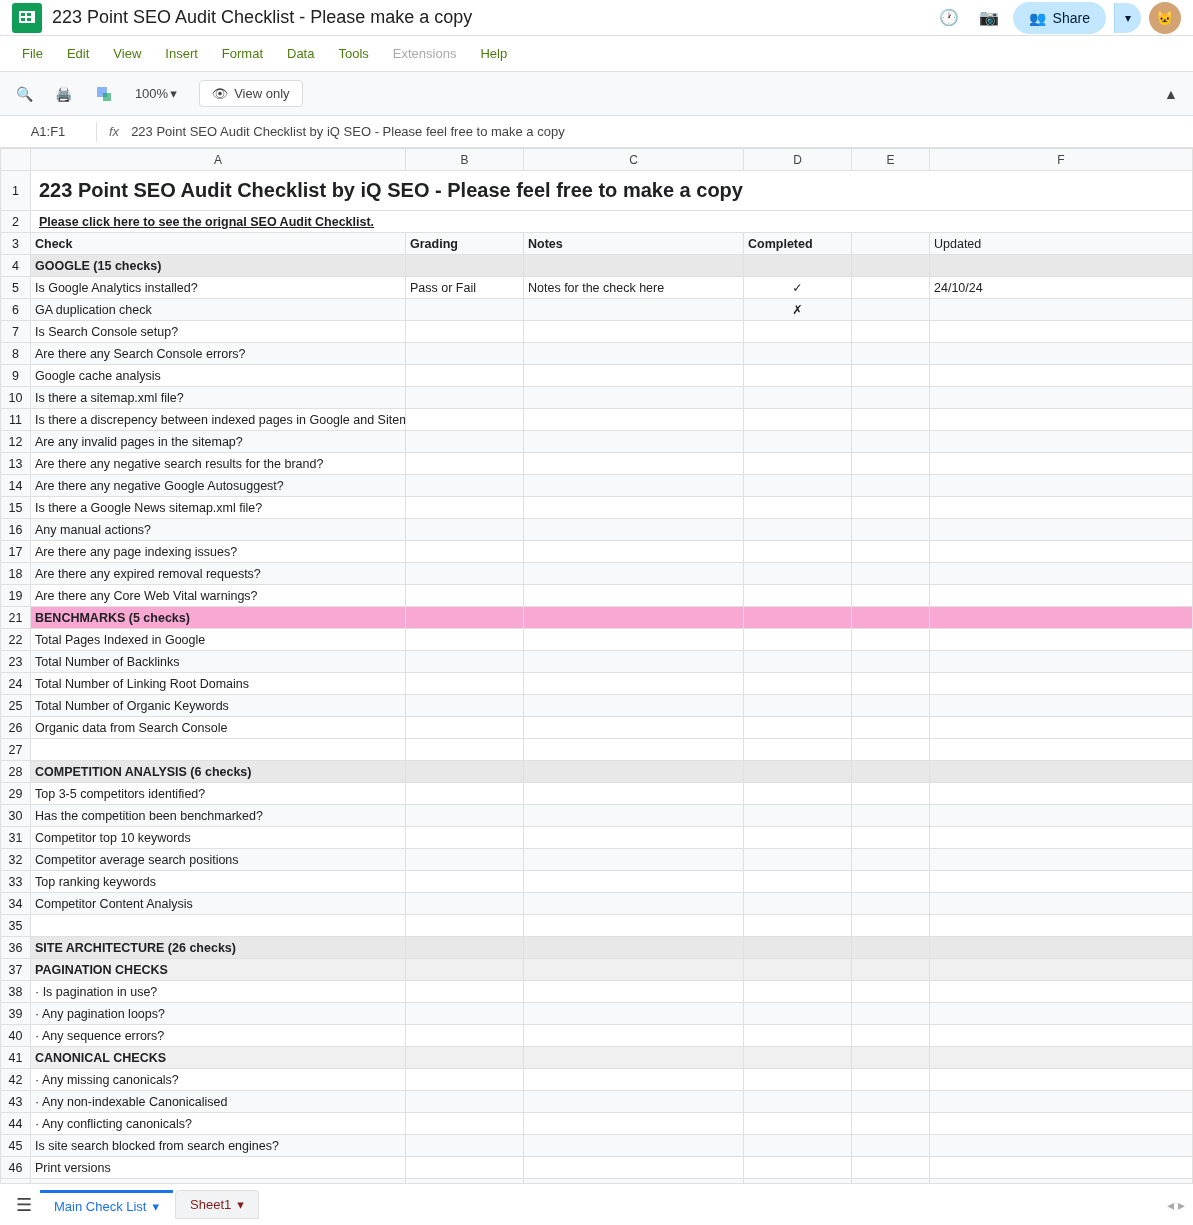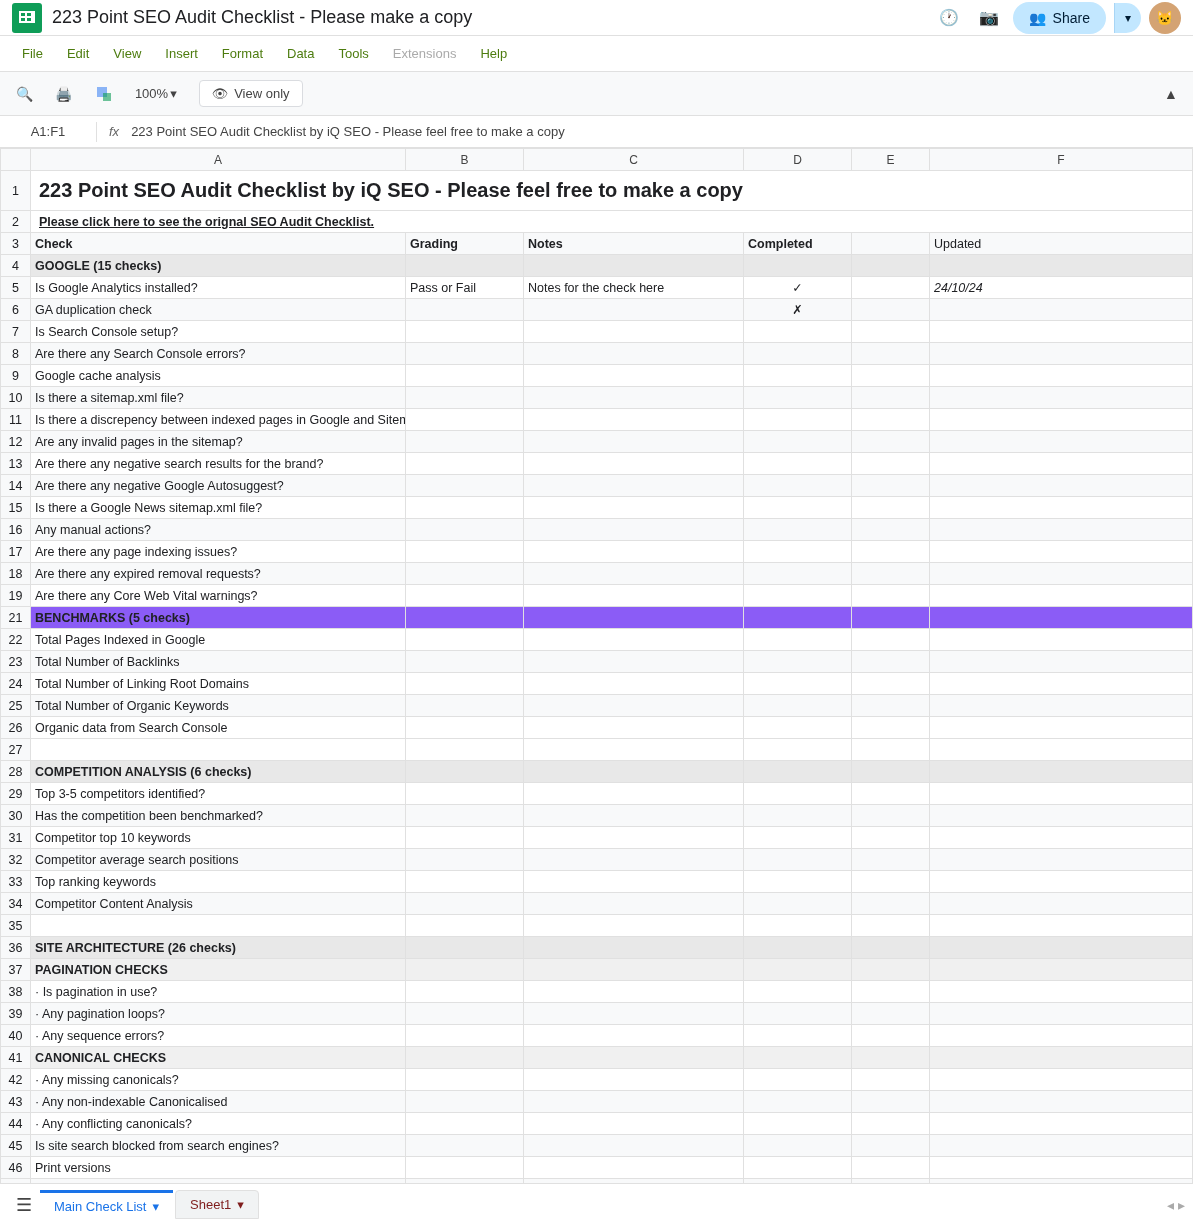--- a/index.html
+++ b/index.html
@@ -224,21 +224,21 @@
       font-size: 12px;
     }
 
     .bold { font-weight: bold; }
     .subsection-header { font-weight: bold; }
     .link-cell { color: #1155cc; text-decoration: underline; font-weight: bold; font-size: 13px; }
     .header-cell { font-weight: bold; font-size: 13px; }
     .checkmark { color: #0f9d58; font-size: 16px; text-align: center; }
     .cross { color: #d93025; font-size: 16px; text-align: center; }
     .updated-label { color: #666; font-size: 12px; }
-    .date-val { color: #202124; font-size: 12px; font-style: italic; }
+    .date-val { color: #202124; font-size: 12px; }
 
     
     .bottom-bar {
       position: fixed;
       bottom: 0;
       width: 1193px;
       height: 42px;
       background: #fff;
       border-top: 1px solid #e0e0e0;
       display: flex;
@@ -546,21 +546,21 @@
           <td class="row-num">19</td>
           <td>Are there any Core Web Vital warnings?</td>
           <td></td>
           <td></td>
           <td></td>
           <td></td>
           <td></td>
         </tr>
 
 
-      <tr style="background:#8b5cf6;margin-top:12px;">
+      <tr style="background:#f9a8d4;margin-top:12px;">
         <td class="row-num">21</td>
         <td class="bold">BENCHMARKS (5 checks)</td>
         <td></td>
           <td></td>
           <td></td>
           <td></td>
           <td></td>
       </tr>
       <tr>
           <td class="row-num">22</td>

